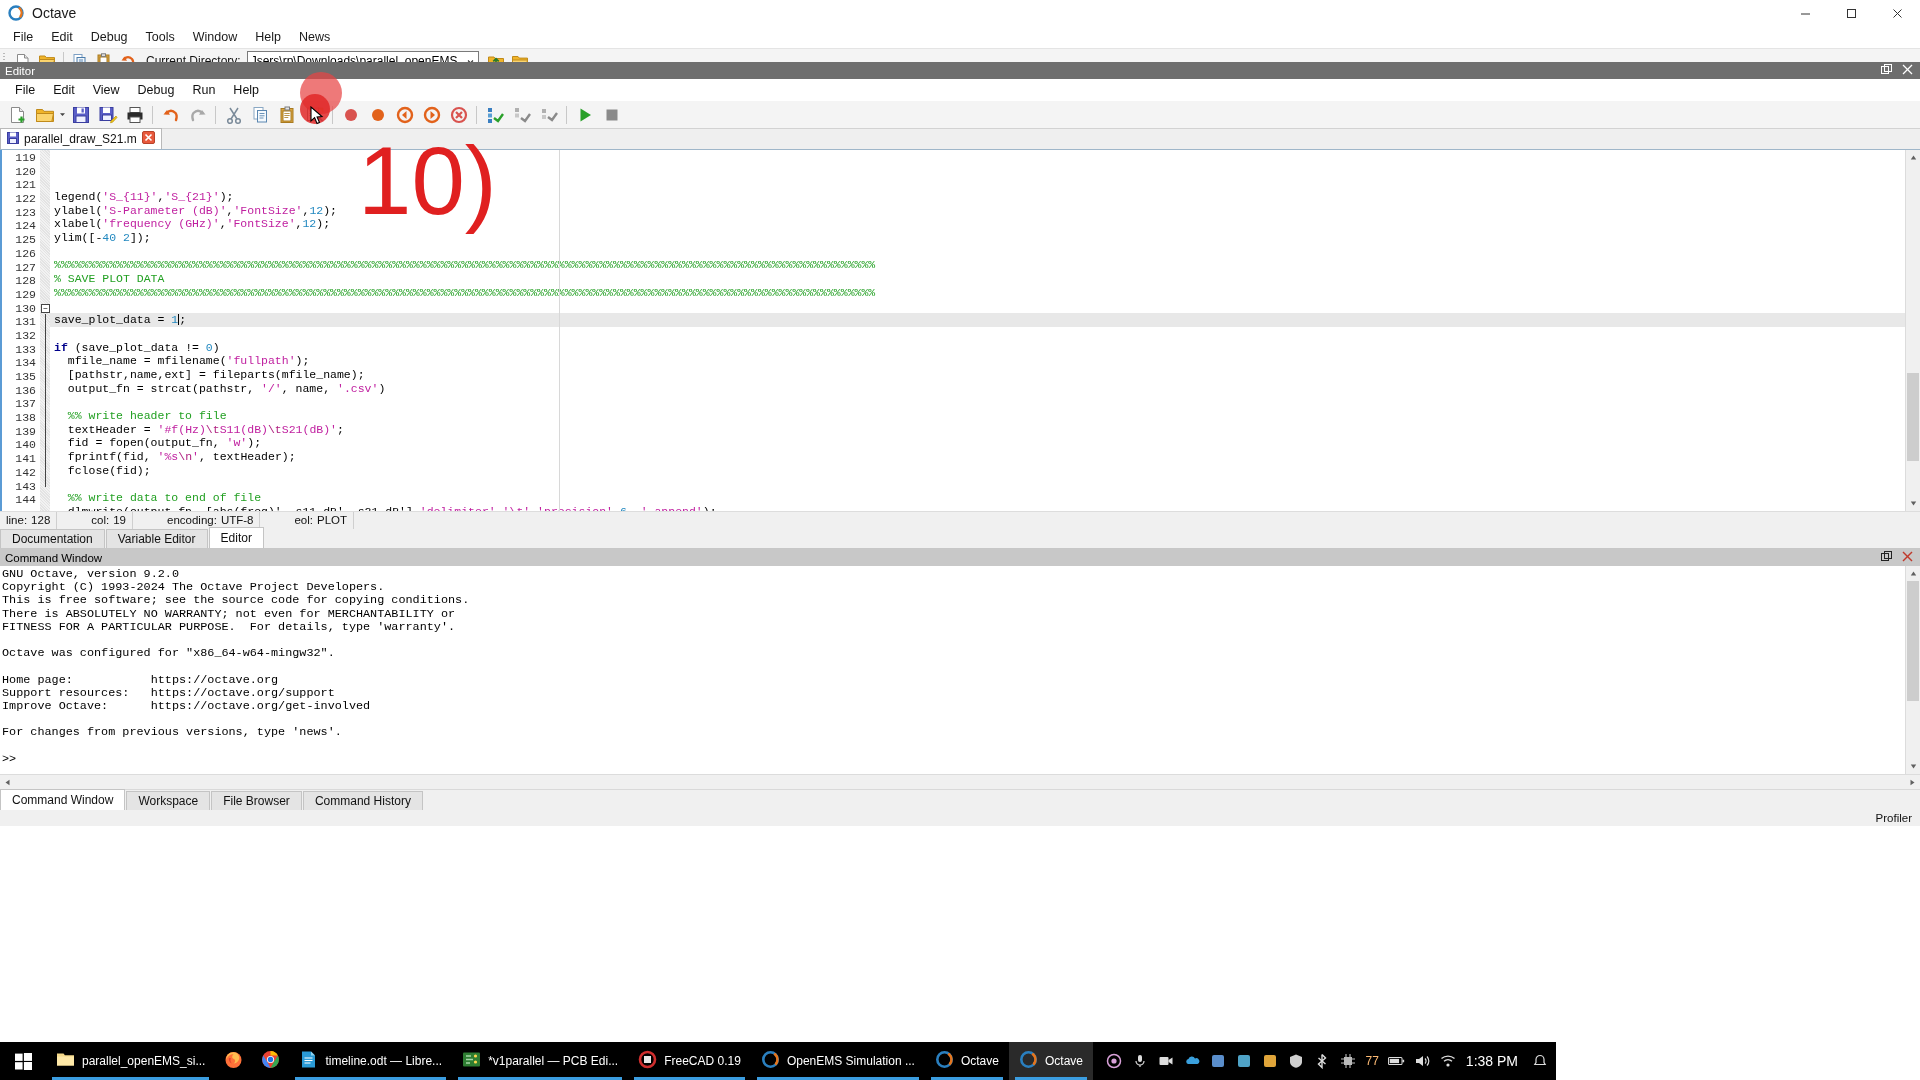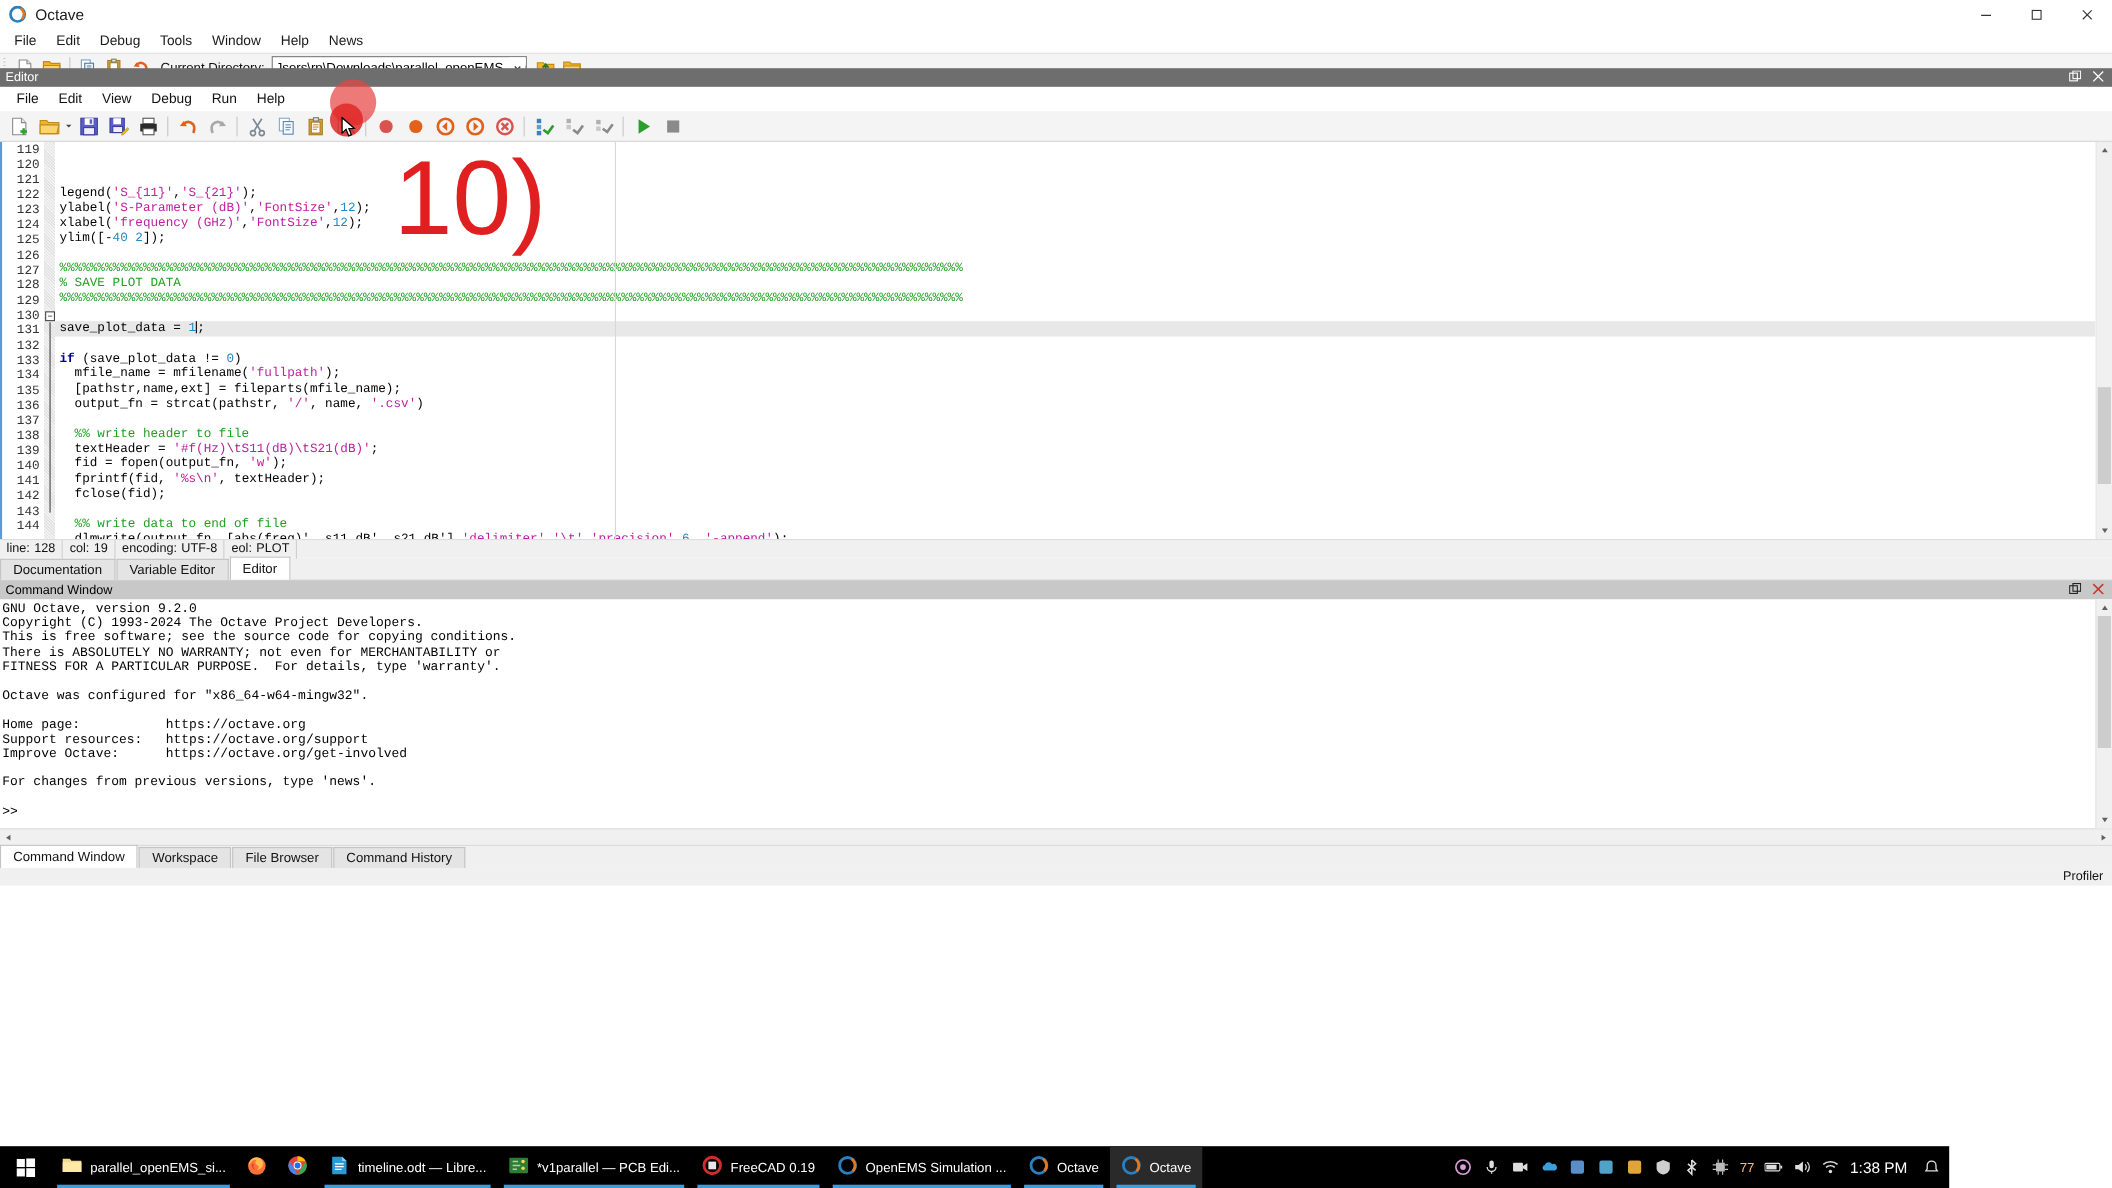--- a/index.html
+++ b/index.html
@@ -110,21 +110,21 @@
   
   .vscroll { width: 15px; background: #f0f0f0; border-left: 1px solid #dcdcdc;
     display: flex; flex-direction: column; }
   .vs-btn { height: 15px; display: flex; align-items: center; justify-content: center;
     font-size: 7px; color: #606060; background: #f0f0f0; }
   .vs-track { flex: 1; position: relative; background: #f0f0f0; }
   .vs-thumb { position: absolute; left: 1px; width: 12px; background: #cdcdcd; border-radius: 0; }
 
   
   .ed-status { height: 17px; background: #f0f0f0; display: flex; align-items: center;
-    font-size: 11.5px; color: #111; border-top: 1px solid #ddd; }
+    font-size: 11.5px; color: #111; border-top: 1px solid #ddd; gap: 28px; }
   .ed-status .seg { padding: 0 6px; border-right: 1px solid #cfcfcf; height: 17px;
     display: flex; align-items: center; gap: 4px; }
 
   
   .docktabs { height: 21px; background: #f0f0f0; display: flex; align-items: flex-end;
     border-bottom: 1px solid #c7c7c7; }
   .dtab { height: 19px; padding: 0 11px; font-size: 12px; color: #111; display: flex;
     align-items: center; border: 1px solid #c4c4c4; border-bottom: none; background: #e4e4e4;
     margin-right: 1px; }
   .dtab.active { background: #ffffff; height: 21px; }
@@ -142,21 +142,21 @@
   .hs-track { flex: 1; position: relative; }
 
   
   .wintabs { height: 21px; background: #f0f0f0; display: flex; align-items: flex-end;
     border-top: 1px solid #d9d9d9; }
 
   .profiler-bar { height: 16px; background: #f0f0f0; display: flex; align-items: center;
     justify-content: flex-end; font-size: 11.5px; color: #111; padding-right: 8px; }
 
   
-  .taskbar { position: absolute; left: 0; bottom: 0; width: 1772px; height: 38px;
+  .taskbar { position: absolute; left: 0; bottom: 0; width: 1556px; height: 38px;
     background: #000000; display: flex; align-items: center; color: #fff; font-size: 12px; }
   .start { width: 46px; height: 38px; display: flex; align-items: center; justify-content: center; }
   .tb-item { height: 38px; display: flex; align-items: center; gap: 7px; padding: 0 10px;
     position: relative; max-width: 230px; }
   .tb-item .lbl { white-space: nowrap; overflow: hidden; text-overflow: ellipsis; }
   .tb-item.active { background: #2a2a2a; }
   .tb-item .underline { position: absolute; left: 6px; right: 6px; bottom: 0; height: 3px;
     background: #3b9de0; }
   .tb-small { height: 38px; display: flex; align-items: center; padding: 0 8px; }
   .tray { margin-left: auto; display: flex; align-items: center; gap: 9px; padding-right: 8px; }
@@ -445,20 +445,38 @@
             <path d="M5.5 3.5 L16 10 L5.5 16.5 Z" fill="#2aa02a"></path>
           </svg>
       </div>
       <div class="tb-ico">
         <svg width="20" height="20" viewBox="0 0 20 20">
             <rect x="4.5" y="4.5" width="11" height="11" fill="#8a8a8a"></rect>
           </svg>
       </div>
     </div>
 
+    <div class="tabstrip">
+      <div class="ftab">
+        <span>
+          <svg width="12" height="12" viewBox="0 0 12 12">
+            <rect x="0.5" y="0.5" width="11" height="11" fill="#5b5fc7" stroke="#3a3ea0"></rect>
+            <rect x="3" y="0.5" width="6" height="4" fill="#fff"></rect>
+            <rect x="2.5" y="6.5" width="7" height="5" fill="#eef0ff" stroke="#3a3ea0"></rect>
+          </svg>
+        </span>
+        <span>parallel_draw_S21.m</span>
+        <span>
+          <svg width="13" height="13" viewBox="0 0 13 13">
+            <rect x="0.5" y="0.5" width="12" height="12" rx="1.5" fill="#e8593c" stroke="#b8432b"></rect>
+            <path d="M3.5 3.5 L9.5 9.5M9.5 3.5 L3.5 9.5" stroke="#fff" stroke-width="1.6"></path>
+          </svg>
+        </span>
+      </div>
+    </div>
 
     <div style="display:flex;">
       <div class="codewrap" style="flex:1;">
         <div class="gutter" id="gutter">
             <div class="ln">119</div>
             <div class="ln">120</div>
             <div class="ln">121</div>
             <div class="ln">122</div>
             <div class="ln">123</div>
             <div class="ln">124</div>

